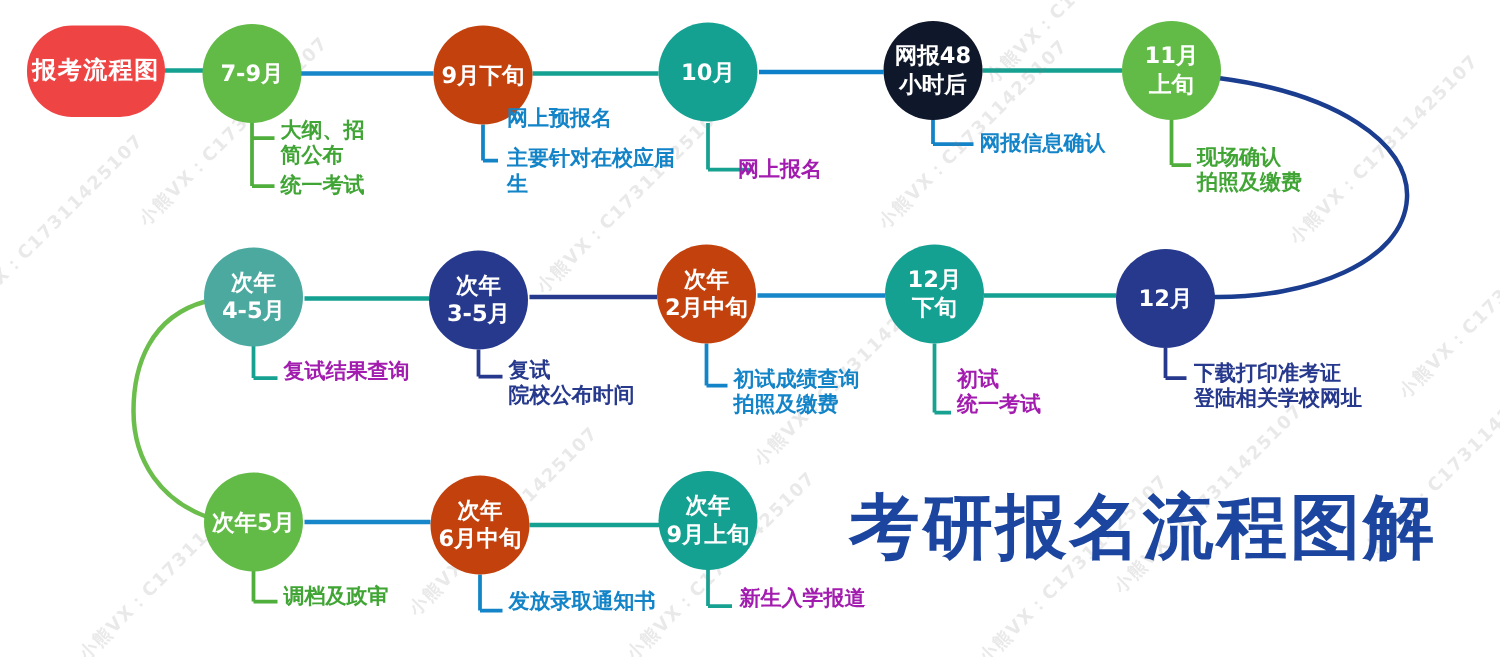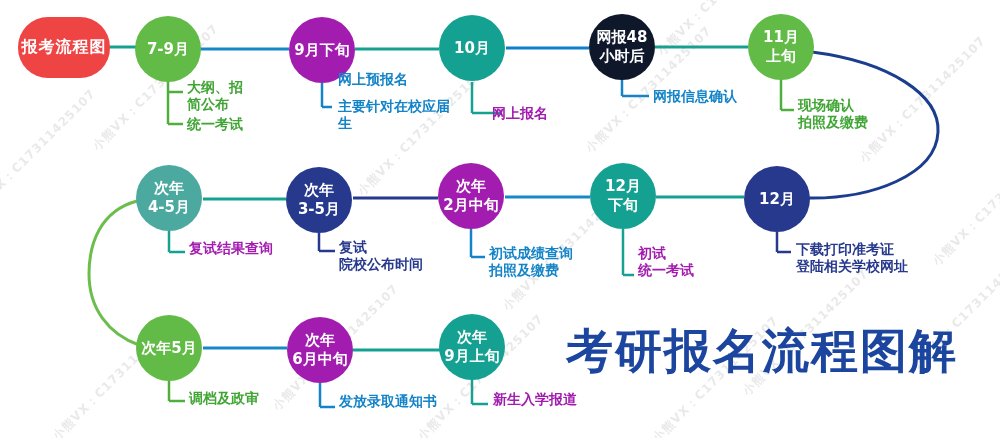--- a/index.html
+++ b/index.html
@@ -7,21 +7,21 @@
          font-family:"DejaVu Sans","Liberation Sans",sans-serif;}
   .links{position:absolute;left:0;top:0;width:1000px;height:438px;}
   .pill{position:absolute;left:18px;top:17px;width:92px;height:61px;border-radius:30px;
         background:#ef4444;color:#fff;display:flex;align-items:center;justify-content:center;
         font-size:16px;font-weight:bold;letter-spacing:1px;z-index:3;}
   .circle{position:absolute;width:66px;height:66px;border-radius:50%;display:flex;align-items:center;
           justify-content:center;text-align:center;color:#fff;font-weight:bold;font-size:15px;
           line-height:19px;white-space:pre-line;z-index:3;}
   .note{position:absolute;font-size:14px;font-weight:bold;line-height:17px;white-space:pre-line;z-index:3;}
   
-  .c-green{background:#62BB46;} .c-blue{background:#a21caf;} .c-teal{background:#15A191;}
+  .c-green{background:#62BB46;} .c-blue{background:#c2410c;} .c-teal{background:#15A191;}
   .c-navy{background:#26398D;} .c-seafoam{background:#4BA9A0;} .c-deepblue{background:#0f172a;}
   .t-green{color:#41A536;} .t-blue{color:#1484C8;} .t-teal{color:#a21caf;} .t-navy{color:#26398D;}
   
   .n0{left:135px;top:16px;} .n1{left:289px;top:17px;} .n2{left:439px;top:15px;}
   .n3{left:589px;top:14px;} .n4{left:748px;top:14px;} .n5{left:744px;top:166px;}
   .n6{left:590px;top:163px;} .n7{left:438px;top:163px;} .n8{left:286px;top:167px;}
   .n9{left:136px;top:165px;} .n10{left:136px;top:315px;} .n11{left:287px;top:317px;}
   .n12{left:439px;top:314px;}
   
   .p0a{left:187px;top:79px;} .p0b{left:187px;top:116px;}

